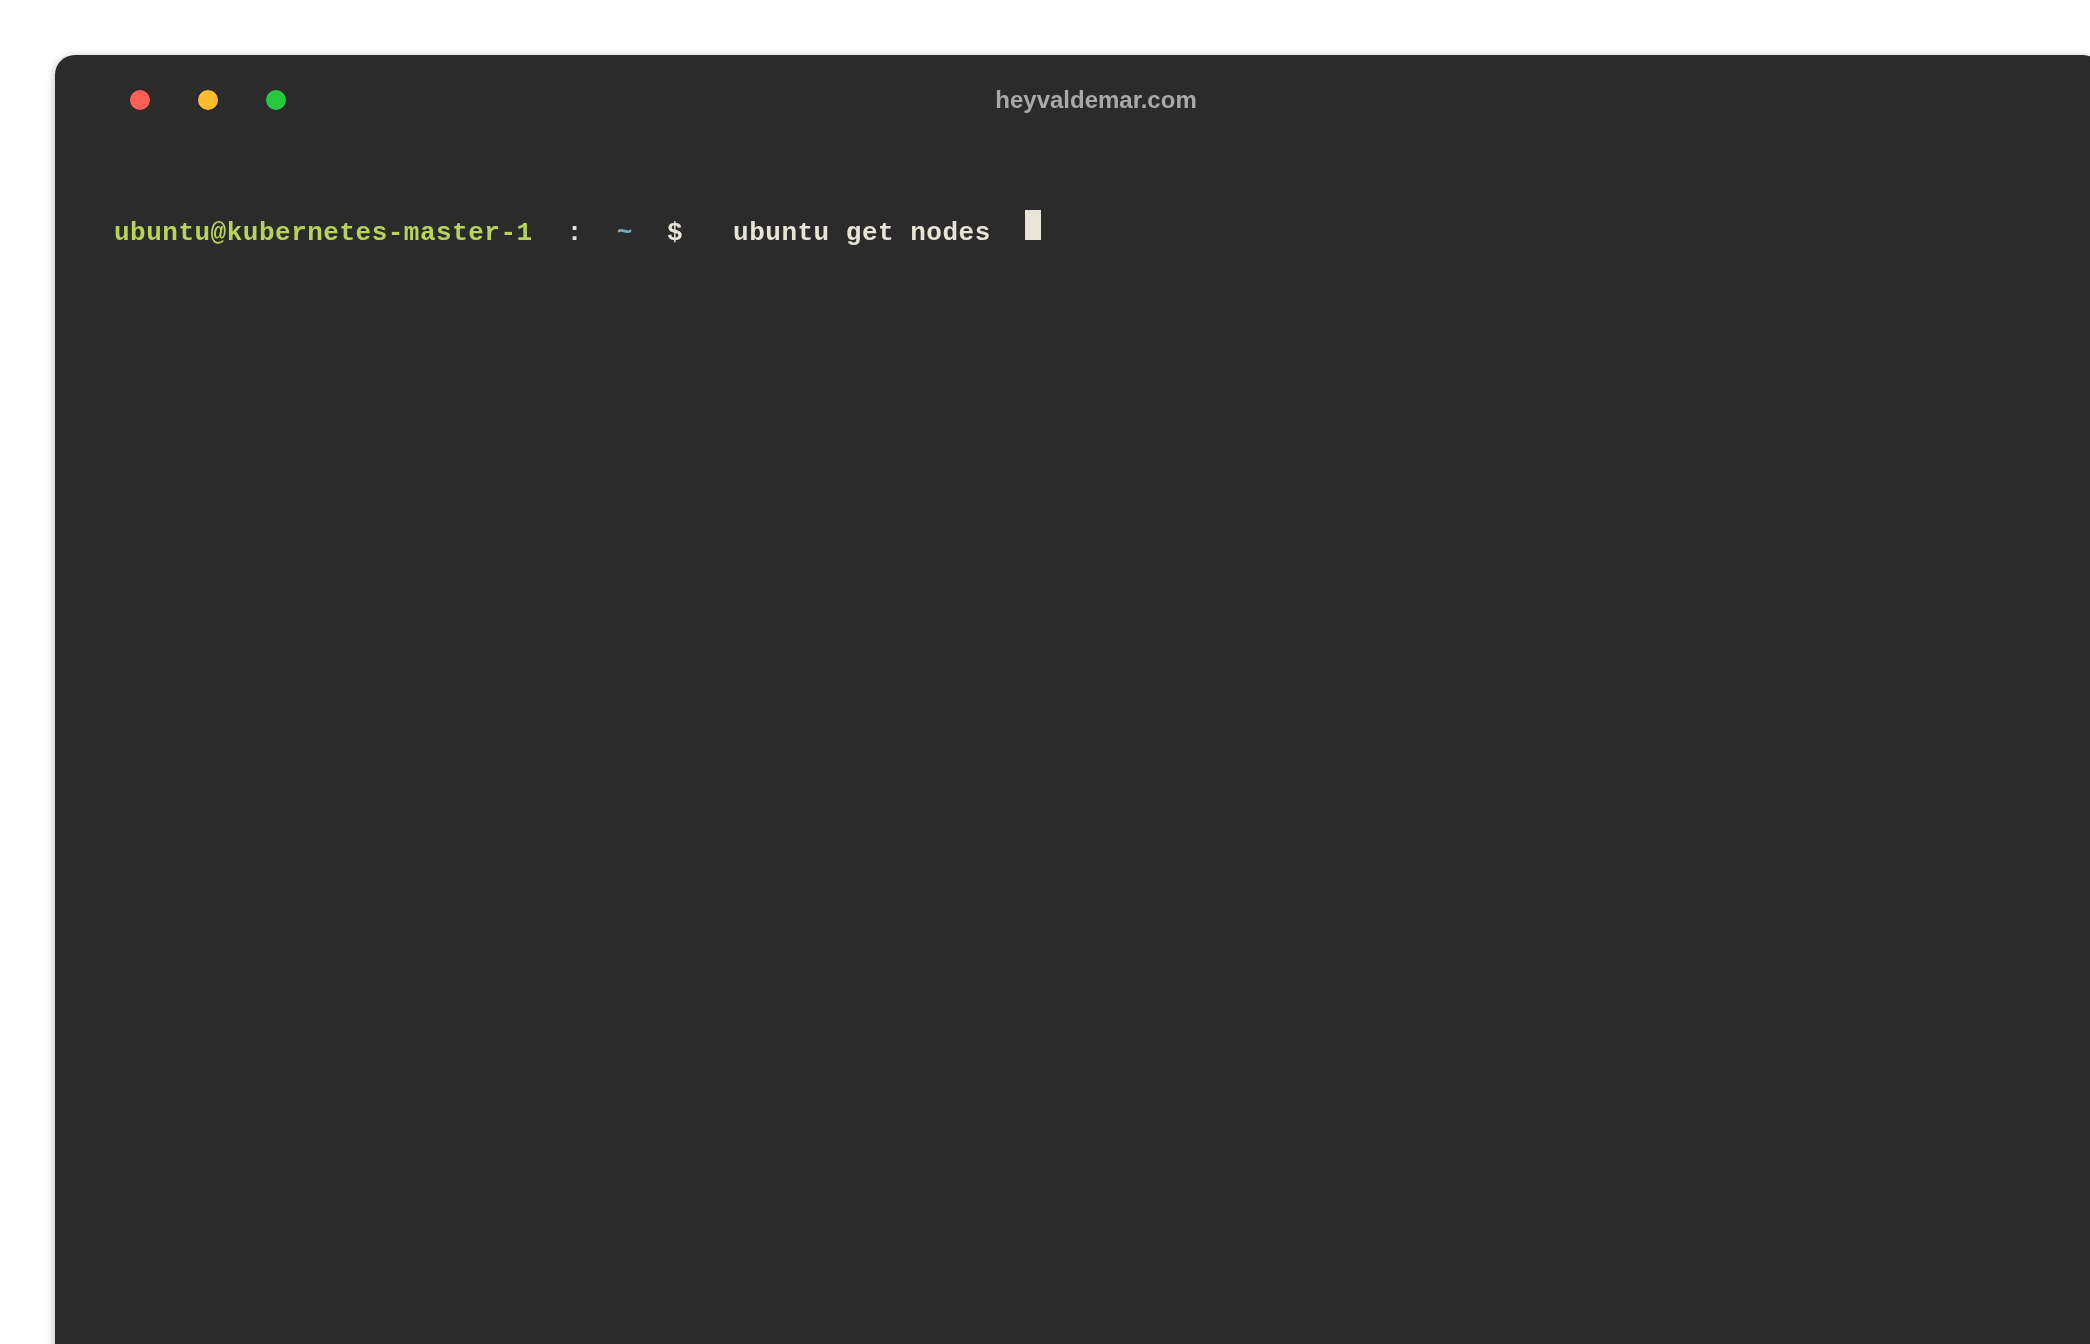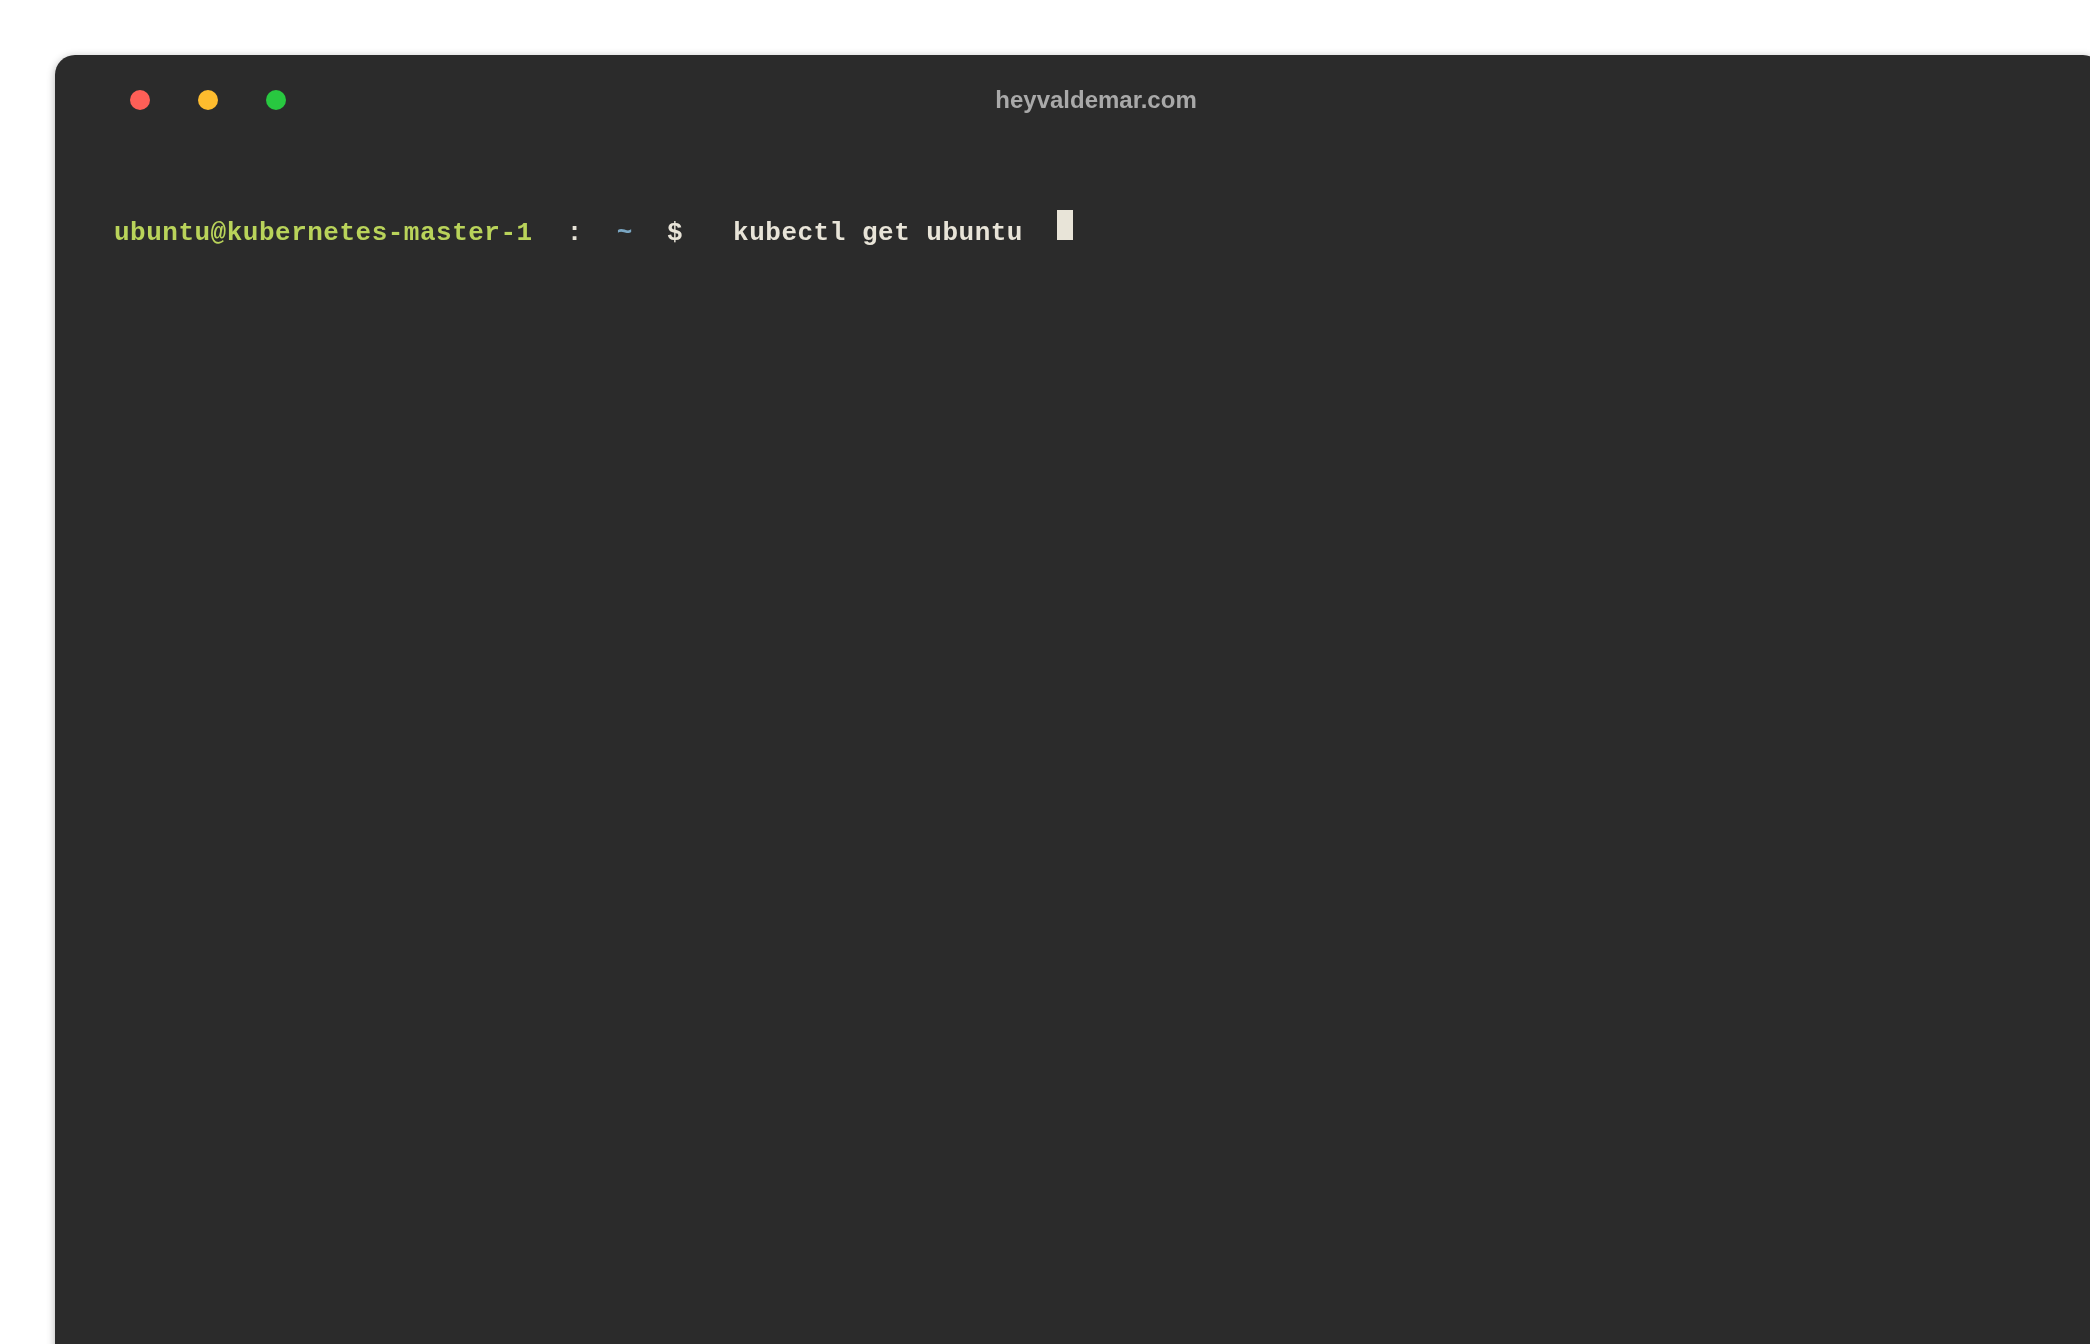--- a/index.html
+++ b/index.html
@@ -113,17 +113,17 @@
       <div class="traffic-light green"></div>
     </div>
     <div class="window-title">heyvaldemar.com</div>
   </div>
   <div class="terminal-body">
     <div class="prompt-line">
       <span class="prompt-user-host">ubuntu@kubernetes-master-1</span>
         <span class="prompt-colon">:</span>
         <span class="prompt-tilde">~</span>
         <span class="prompt-dollar">$</span>
-        <span class="command-text"> kubectl get ubuntu</span>
+        <span class="command-text"> ubuntu get nodes</span>
         <span class="cursor-block"></span>
     </div>
   </div>
 </div>
 
 </body></html>

